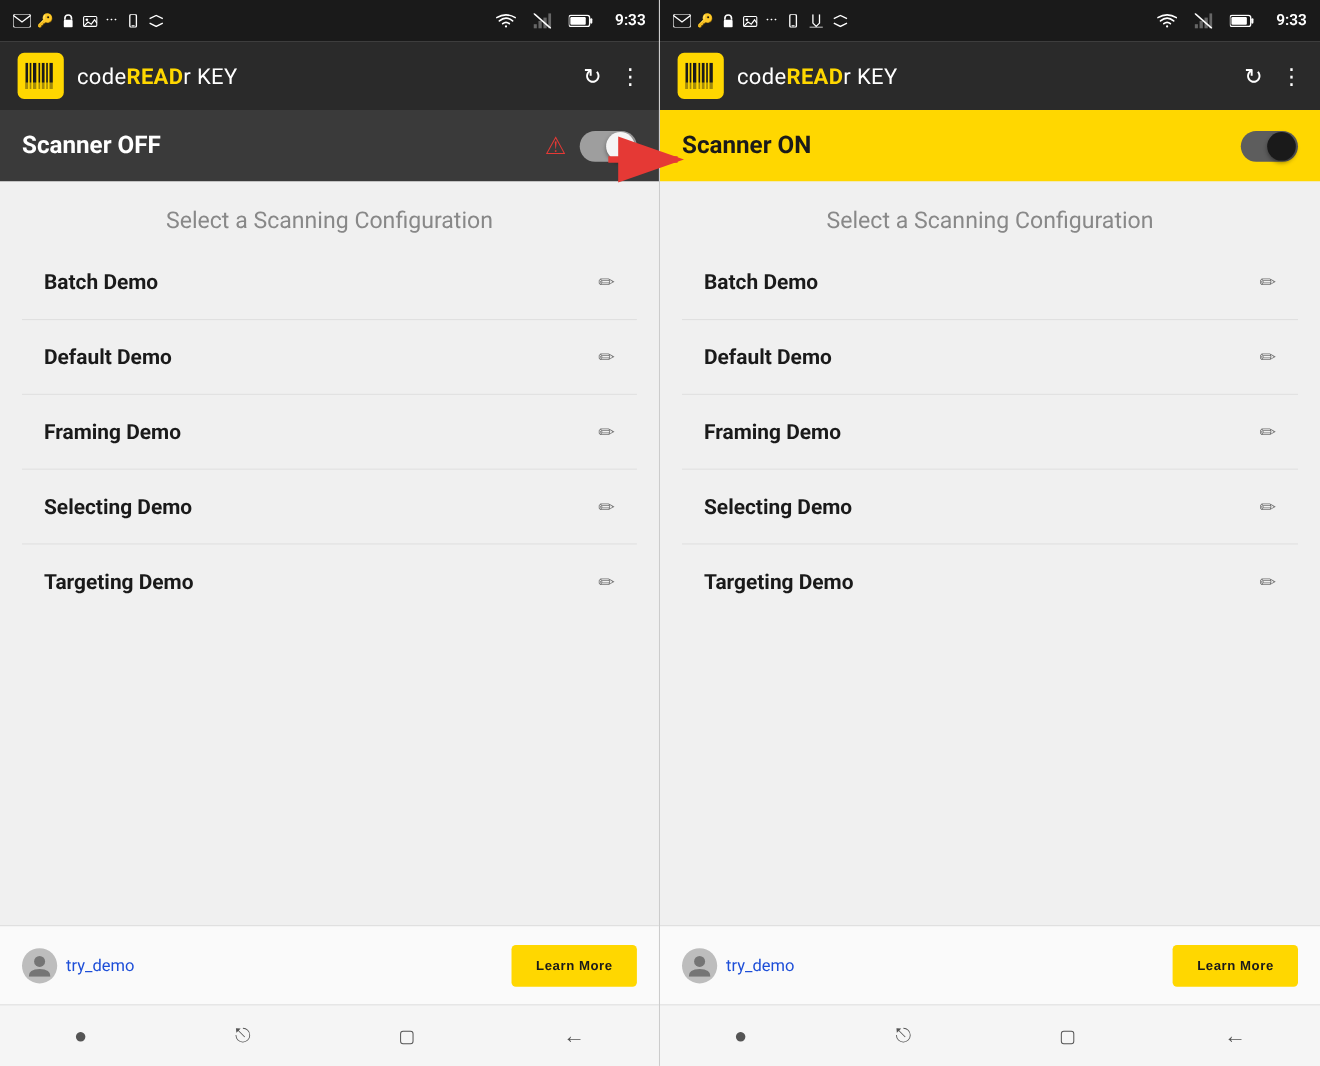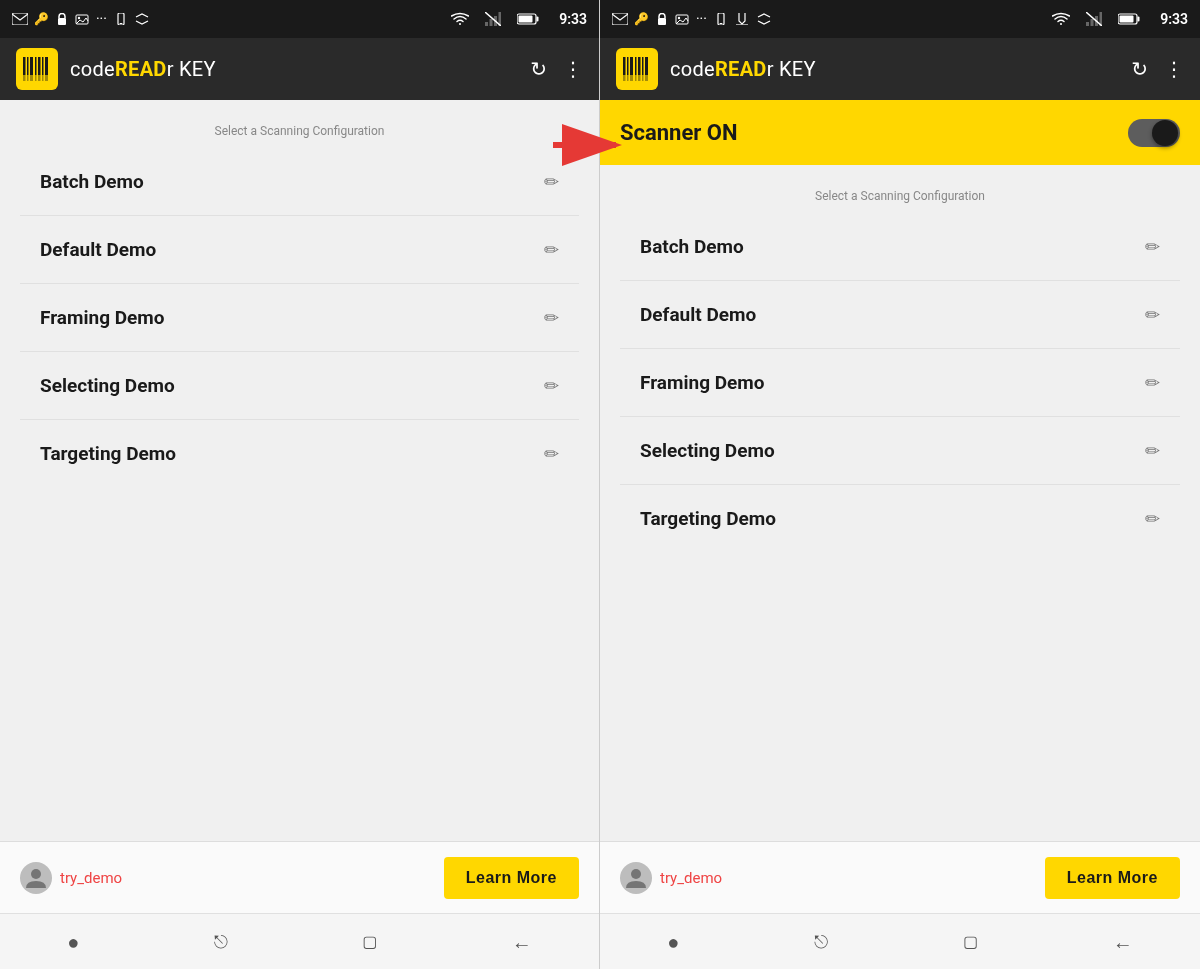--- a/index.html
+++ b/index.html
@@ -190,21 +190,21 @@
       flex: 1;
       background: #f0f0f0;
       padding: 0;
       display: flex;
       flex-direction: column;
     }
 
     .select-config-label {
       text-align: center;
       color: #888;
-      font-size: 12px;
+      font-size: 21px;
       padding: 24px 0 10px 0;
     }
 
     .config-list {
       display: flex;
       flex-direction: column;
       padding: 0 20px;
     }
 
     .config-item {
@@ -257,29 +257,29 @@
       background: #bdbdbd;
       display: flex;
       align-items: center;
       justify-content: center;
       color: #757575;
       font-size: 20px;
     }
 
     .username-text {
       font-size: 15px;
-      color: #ef4444;
+      color: #1d4ed8;
     }
 
     .spacer { flex: 1; }
 
     .learn-more-btn {
       background: #FFD700;
       color: #1a1a1a;
-      font-size: 16px;
+      font-size: 12px;
       font-weight: 700;
       border: none;
       padding: 12px 22px;
       border-radius: 4px;
       cursor: pointer;
       letter-spacing: 0.5px;
     }
 
     
     .nav-bar {
@@ -382,20 +382,29 @@
       </div>
       <div class="app-title">
         <span>code</span><span class="bold">READ</span><span>r</span><span> KEY</span>
       </div>
       <div class="app-bar-actions">
         <span class="app-bar-icon">↻</span>
         <span class="app-bar-icon">⋮</span>
       </div>
     </div>
 
+    <div class="scanner-bar off">
+      <span class="scanner-label">Scanner OFF</span>
+      <div class="scanner-bar-right">
+        <span class="warning-icon">⚠</span>
+        <div class="toggle off">
+          <div class="toggle-knob"></div>
+        </div>
+      </div>
+    </div>
 
     <div class="content-area">
       <div class="select-config-label">Select a Scanning Configuration</div>
       <div class="config-list">
         <div class="config-item">
           <span class="config-item-name">Batch Demo</span>
           <span class="edit-icon">✏</span>
         </div>
         <div class="config-item">
           <span class="config-item-name">Default Demo</span>

